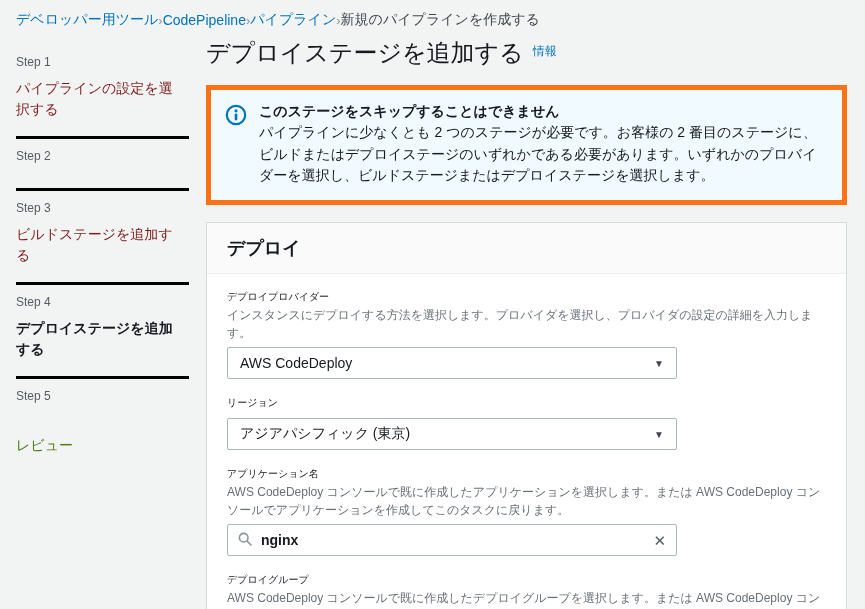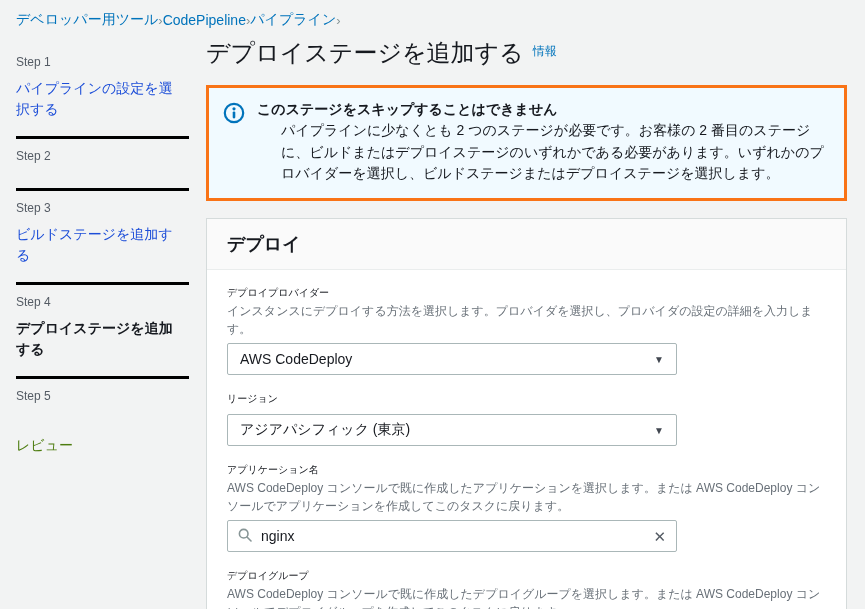--- a/index.html
+++ b/index.html
@@ -18,35 +18,35 @@
   .crumb-current { color: #414750; }
 
   
   .layout { display: flex; padding: 0 16px; align-items: flex-start; }
 
   
   .sidebar { width: 173px; flex: none; padding-top: 10px; }
   .step { padding: 10px 0 16px; border-bottom: 3px solid #000000; }
   .step:last-child { border-bottom: none; }
   .step-num { font-size: 12px; color: #545b64; margin-bottom: 9px; }
-  .step-title { font-size: 14px; line-height: 1.5; color: #1d4ed8; cursor: pointer; padding-right: 14px; }
+  .step-title { font-size: 14px; line-height: 1.5; color: #7f1d1d; cursor: pointer; padding-right: 14px; }
   .step.current .step-title { color: #16191f; font-weight: bold; cursor: default; }
   .step.disabled .step-title { color: #4d7c0f; cursor: default; margin-top: 32px; }
 
   
   .main { width: 641px; margin-left: 17px; }
   .page-title-row { margin: 2px 0 16px; }
   .page-title { display: inline; font-size: 24px; font-weight: normal; color: #16191f; margin: 0; }
   .info-link { font-size: 12px; color: #0073bb; margin-left: 9px; cursor: pointer; position: relative; top: -6px; }
 
   
-  .alert { display: flex; gap: 12px; background: #f1faff; border: 3px solid #f97316; padding: 11px 16px 13px 14px; margin-bottom: 17px; }
+  .alert { display: flex; gap: 12px; background: #f1faff; border: 5px solid #f97316; padding: 11px 16px 13px 14px; margin-bottom: 17px; }
   .alert-icon { flex: none; padding-top: 3px; }
   .alert-title { font-weight: bold; font-size: 14px; line-height: 1.5; }
-  .alert-body { font-size: 14px; line-height: 1.55; color: #16191f; margin-left: 24px; }
+  .alert-body { font-size: 14px; line-height: 1.55; color: #16191f; }
 
   
   .card { background: #ffffff; border: 1px solid #d5dbdb; }
   .card-header { background: #fafafa; border-bottom: 1px solid #eaeded; padding: 13px 20px; }
   .card-title { font-size: 18px; font-weight: bold; margin: 0; }
   .card-body { padding: 16px 20px 20px; }
   .field { margin-bottom: 17px; }
   .field:last-child { margin-bottom: 2px; }
   .field-label { font-size: 10px; color: #16191f; margin-bottom: 2px; }
   .field-desc { font-size: 12px; color: #687078; line-height: 1.5; margin-bottom: 5px; }
@@ -61,34 +61,35 @@
   .select-value { font-size: 14px; color: #16191f; }
   .caret { font-size: 10px; color: #414750; }
 
   .search {
     width: 450px; height: 32px; background: #fff;
     border: 1px solid #aab7b8; border-radius: 2px;
     display: flex; align-items: center; gap: 7px; padding: 0 10px;
   }
   .search input {
     border: none; outline: none; flex: 1; font-size: 14px;
-    color: #16191f; font-family: "Liberation Sans", sans-serif; background: transparent;
+    color: #16191f; font-family: "Liberation Sans", sans-serif; background: transparent; font-weight: bold;
   }
   .clear-x { color: #545b64; font-size: 15px; cursor: pointer; line-height: 1; }
 </style>
 </head>
 <body>
 
 <nav class="breadcrumb">
   <a class="crumb-link">デベロッパー用ツール</a>
   <span class="crumb-sep">›</span>
   <a class="crumb-link">CodePipeline</a>
   <span class="crumb-sep">›</span>
   <a class="crumb-link">パイプライン</a>
   <span class="crumb-sep">›</span>
+  <span class="crumb-current">新規のパイプラインを作成する</span>
 </nav>
 
 <div class="layout">
 
   <aside class="sidebar">
     <div class="step">
       <div class="step-num">Step 1</div>
       <div class="step-title">パイプラインの設定を選択する</div>
     </div>
     <div class="step">

